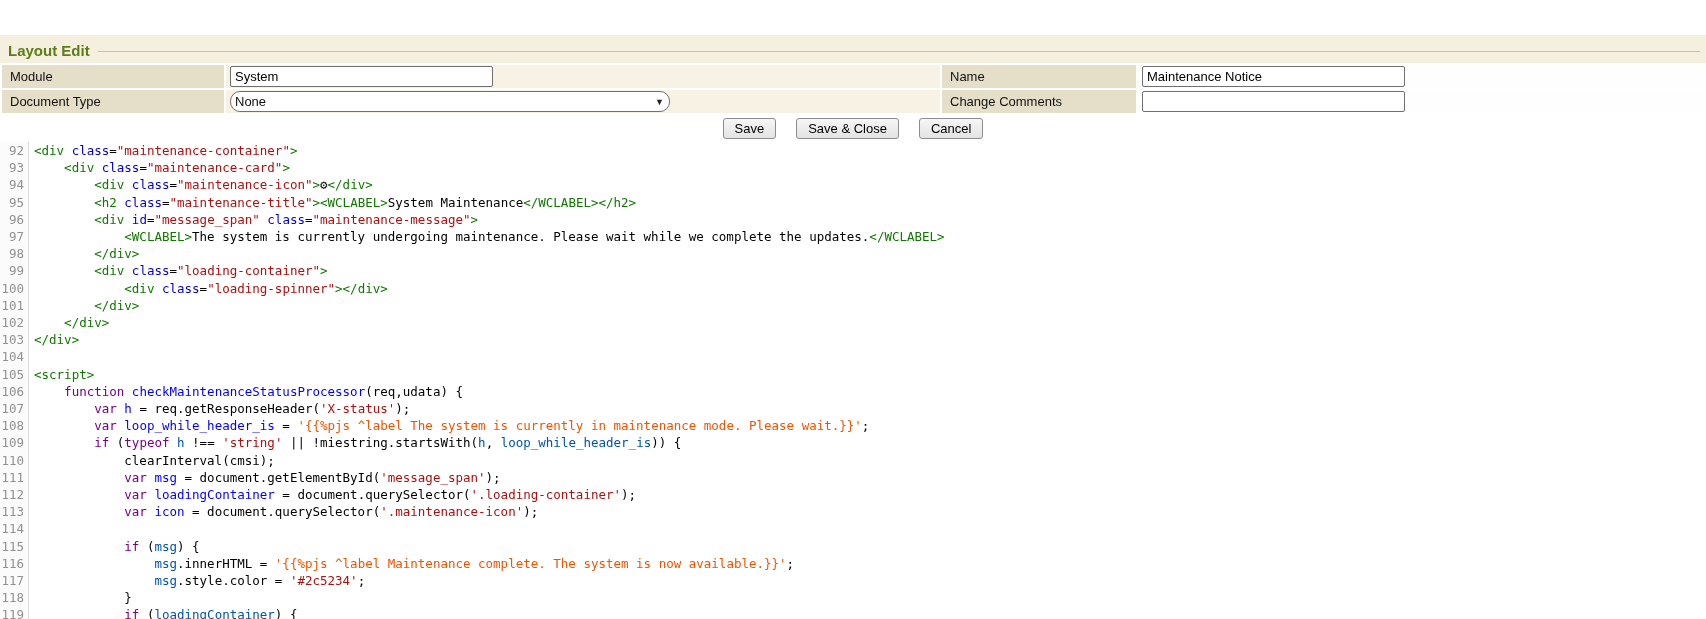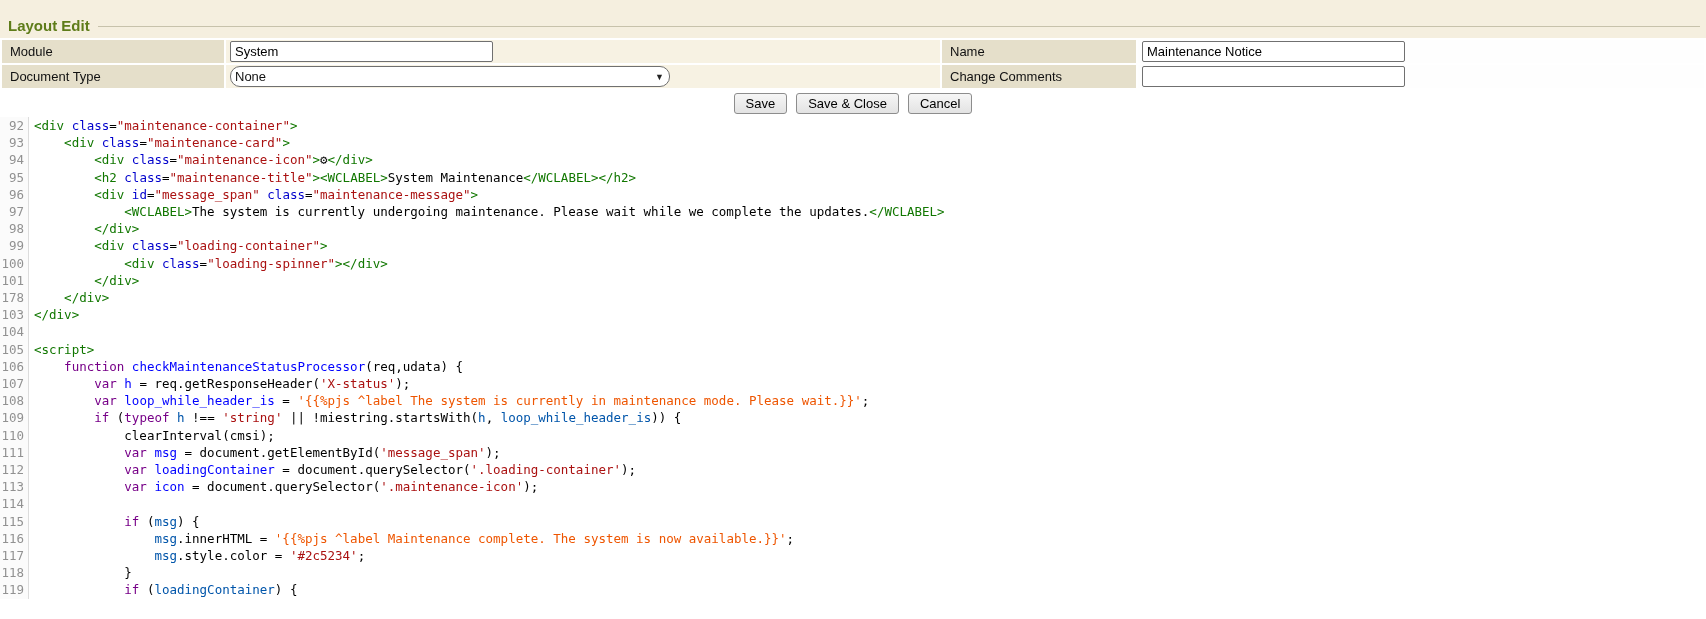--- a/index.html
+++ b/index.html
@@ -4,22 +4,23 @@
 <style>
   html,body{margin:0;padding:0;}
   body{
     width:1706px;height:619px;overflow:hidden;background:#fff;
     font-family:"Liberation Sans", sans-serif;
     -webkit-font-smoothing:antialiased;
   }
   
   .form-wrap{background:var(--page-bg);}
   .title-row{
-    display:flex;align-items:center;height:25px;padding:13px 6px 0 8px;
+    display:flex;align-items:center;height:25px;padding:3px 6px 0 8px;
     background:var(--page-bg);
+    margin-top:35px;
   }
   .page-title{
     font-size:15px;font-weight:bold;color:var(--title);white-space:nowrap;
   }
   .title-rule{flex:1;height:1px;background:#c7c2ab;margin-left:8px;margin-top:2px;}
   table.form-table{
     width:1706px;border-collapse:separate;border-spacing:2px;
     background:#fff;table-layout:fixed;font-size:13px;color:#111;
   }
   td{padding:0 4px;vertical-align:middle;overflow:hidden;white-space:nowrap;}
@@ -35,21 +36,21 @@
     background:#fff;color:#000;margin:1px 0;
   }
   .select{
     width:430px;height:19px;border:1px solid #707070;border-radius:10px;
     background:#fff;display:flex;align-items:center;justify-content:space-between;
     font-size:13px;padding:0 4px;margin:1px 0;
   }
   .sel-arrow{font-size:9px;color:#222;margin-right:1px;}
   .btn-row{
     height:27px;background:#fff;display:flex;align-items:center;
-    justify-content:center;gap:9px;
+    justify-content:center;gap:20px;
   }
   button.btn{
     font-family:"Liberation Sans", sans-serif;font-size:13px;color:#000;
     background:linear-gradient(#f6f6f6,#e3e3e3);
     border:1px solid #8d8d8d;border-radius:3px;height:21px;padding:0 11px;
   }
   
   .editor{
     display:flex;height:482px;overflow:hidden;background:#fff;
     font-family:"DejaVu Sans Mono", monospace;font-size:12.5px;line-height:17.2px;
@@ -124,21 +125,21 @@
       <div>92</div>
       <div>93</div>
       <div>94</div>
       <div>95</div>
       <div>96</div>
       <div>97</div>
       <div>98</div>
       <div>99</div>
       <div>100</div>
       <div>101</div>
-      <div>178</div>
+      <div>102</div>
       <div>103</div>
       <div>104</div>
       <div>105</div>
       <div>106</div>
       <div>107</div>
       <div>108</div>
       <div>109</div>
       <div>110</div>
       <div>111</div>
       <div>112</div>

